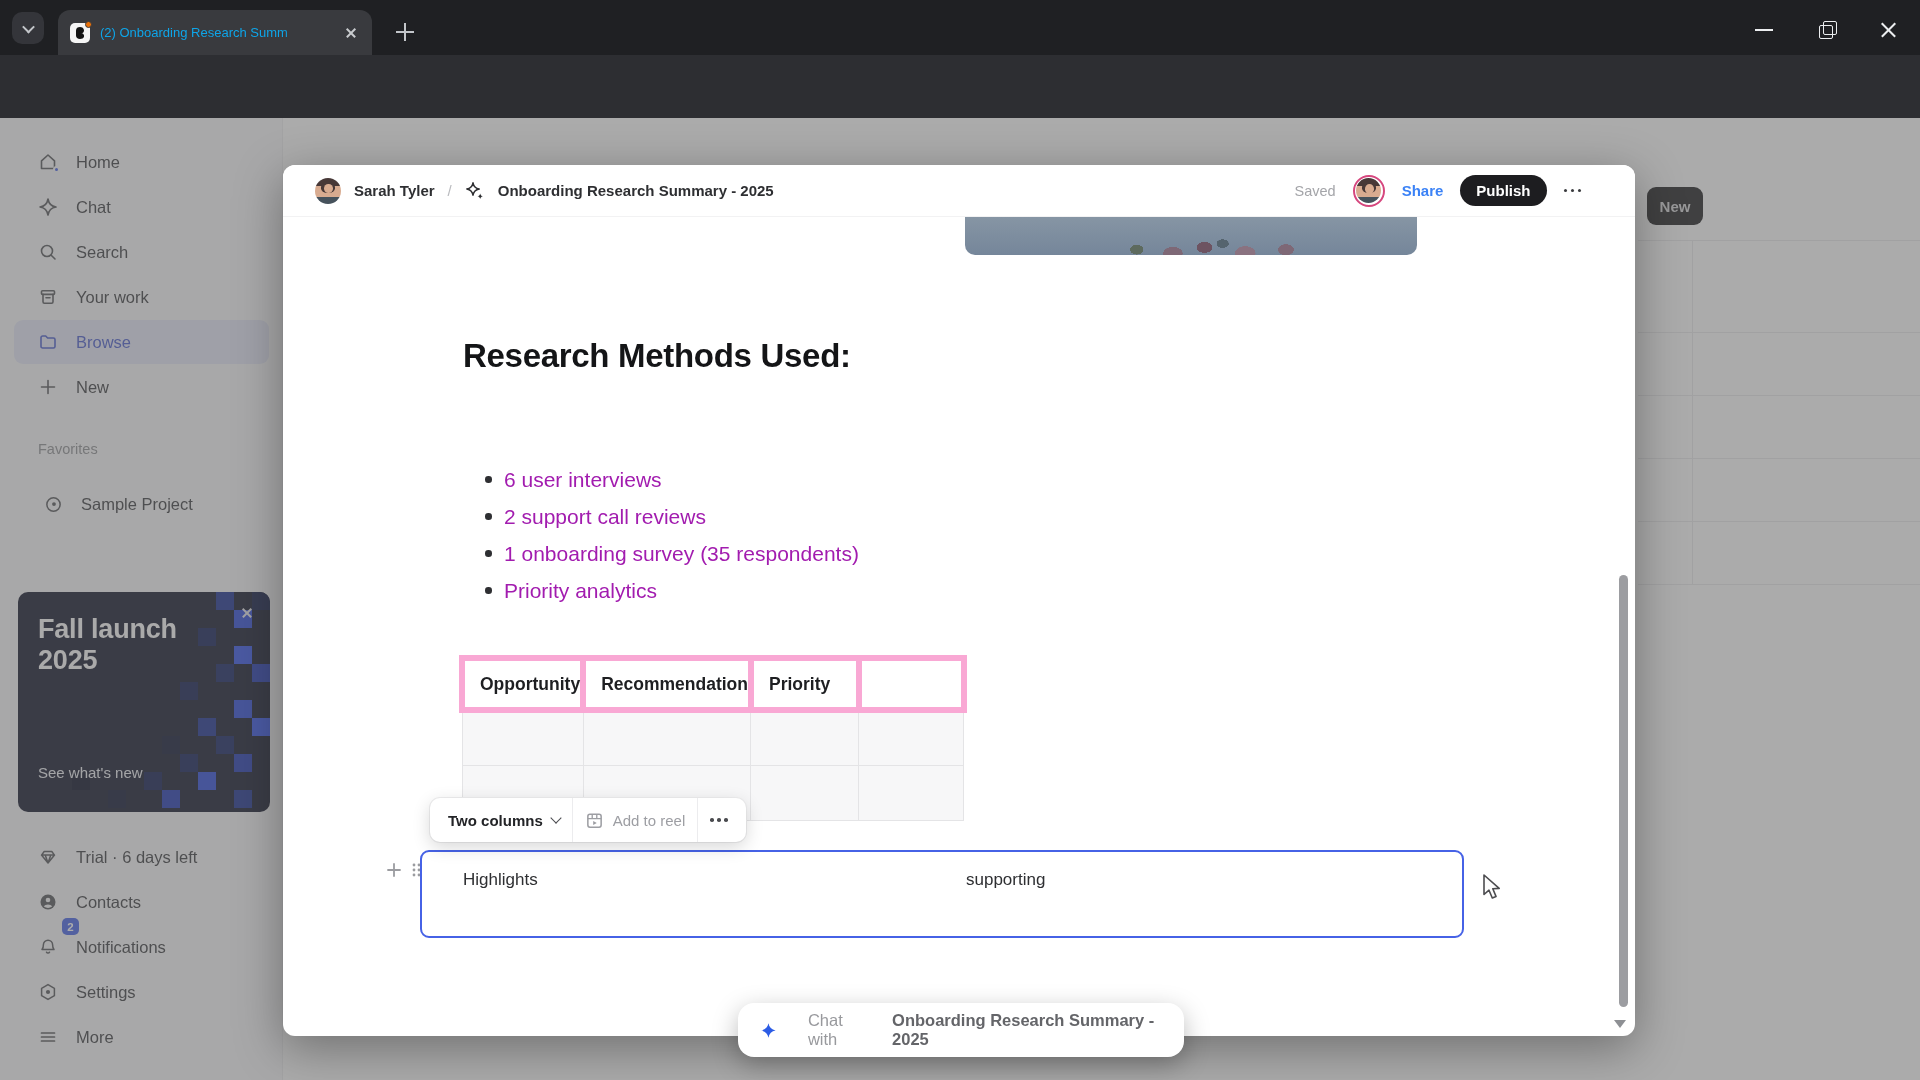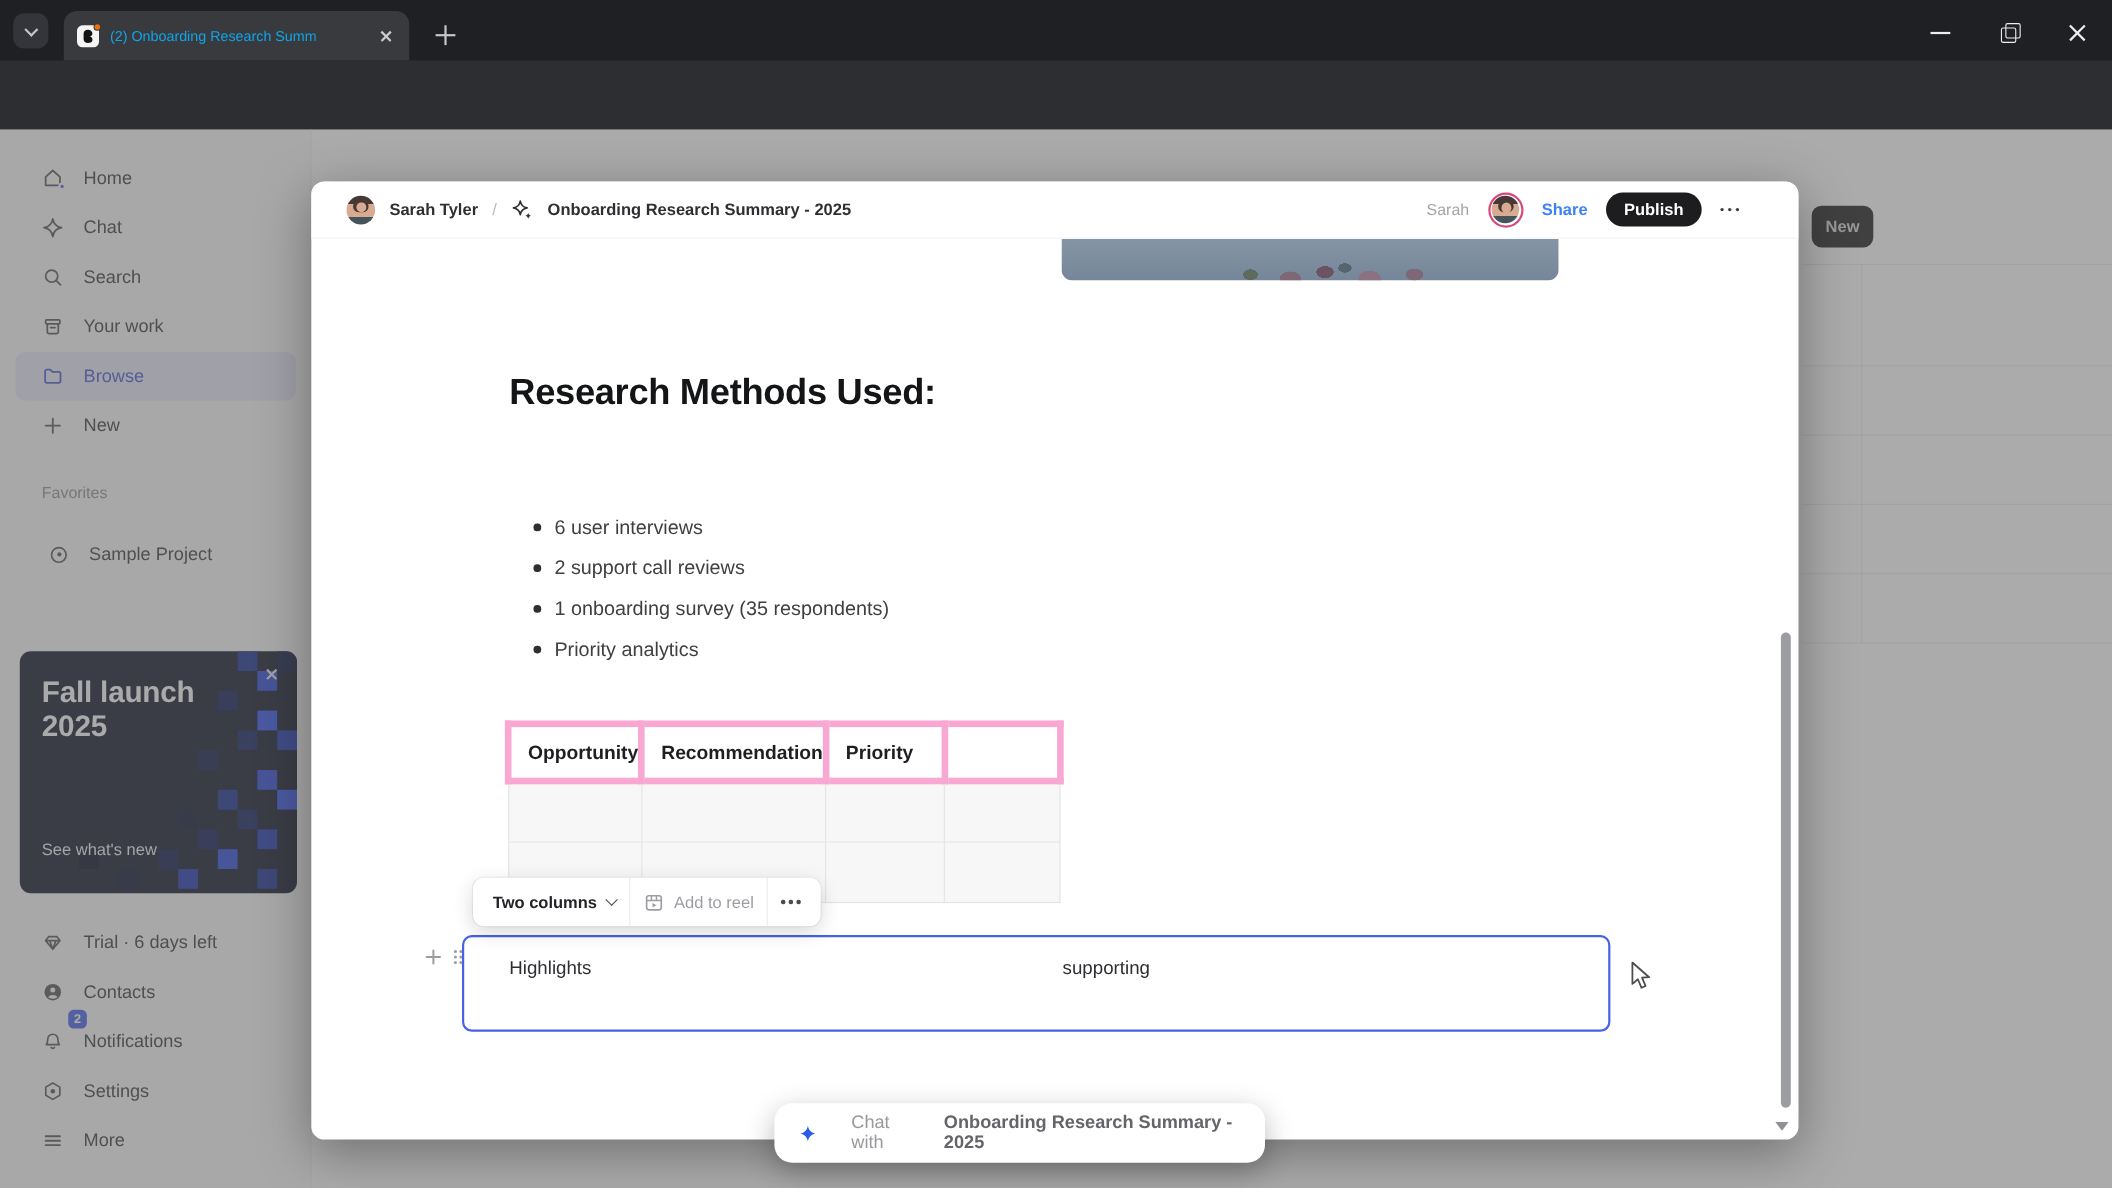--- a/index.html
+++ b/index.html
@@ -127,21 +127,21 @@
             radial-gradient(13px 9px at 53% 80%, #6d5361 0 60%, transparent 61%),
             radial-gradient(17px 12px at 62% 96%, #8a7280 0 60%, transparent 61%),
             radial-gradient(11px 8px at 38% 86%, #5d6a5e 0 60%, transparent 61%),
             radial-gradient(13px 9px at 71% 86%, #7e6876 0 60%, transparent 61%),
             radial-gradient(10px 7px at 57% 70%, #55646e 0 60%, transparent 61%),
             linear-gradient(180deg,#8695a4,#75869a); }
 
   .doc-h1 { position:absolute; left:180px; top:172px; font-size:33px; font-weight:700; color:#141517;
             letter-spacing:-.3px; }
   .bullets { position:absolute; left:200px; top:296px; list-style:none; }
-  .bullets li { position:relative; height:37px; font-size:18px; color:#404040; padding-left:21px;
+  .bullets li { position:relative; height:37px; font-size:21px; color:#a21caf; padding-left:21px;
                 display:flex; align-items:center; }
   .bullets li::before { content:""; position:absolute; left:2px; top:15px; width:6.5px; height:6.5px;
                 border-radius:50%; background:#2e2f32; }
 
   .doc-table { position:absolute; left:176px; top:490px; border-collapse:collapse; z-index:1; }
   .doc-table th { width:108px; height:52px; border:6px solid #f9a8d4; background:#fff;
                   font-size:17.5px; font-weight:700; color:#1e1f22; text-align:left; padding-left:15px; }
   .doc-table th.c2 { width:147px; } .doc-table th.c4 { width:105px; }
   .doc-table td { height:55px; border:1px solid #e4e4e6; background:#f7f7f8; }
 
@@ -165,21 +165,21 @@
 
   .sb-up { position:absolute; left:1331px; top:6px; width:0; height:0;
            border-left:6px solid transparent; border-right:6px solid transparent;
            border-bottom:8px solid #63656a; }
   .sb-down { position:absolute; left:1331px; top:855px; width:0; height:0;
            border-left:6px solid transparent; border-right:6px solid transparent;
            border-top:8px solid #8e9094; }
   .sb-thumb { position:absolute; left:1336px; top:410px; width:9px; height:432px; border-radius:5px;
            background:#9c9da1; }
 
-  .chat-pill { position:absolute; left:704px; top:1003px; width:446px; height:54px; border-radius:16px;
+  .chat-pill { position:absolute; left:738px; top:1003px; width:446px; height:54px; border-radius:16px;
                background:#fff; box-shadow:0 8px 26px rgba(0,0,0,.28); display:flex; align-items:center;
                padding:0 22px; gap:31px; z-index:30; }
   .chat-prefix { font-size:16.5px; color:#98999d; }
   .chat-title { font-size:16.5px; font-weight:700; color:#646569; margin-left:-8px; }
 
   .cursor { position:absolute; left:1482px; top:874px; z-index:50; }
 </style>
 </head>
 <body>
 
@@ -365,21 +365,21 @@
     <div class="doc-header">
       <div class="avatar"></div>
       <span class="hdr-name">Sarah Tyler</span>
       <span class="hdr-slash">/</span>
       <svg width="20" height="20" viewBox="0 0 20 20">
         <path d="M8 1.8 C8.6 5.2 10.8 7.4 14.2 8 C10.8 8.6 8.6 10.8 8 14.2 C7.4 10.8 5.2 8.6 1.8 8 C5.2 7.4 7.4 5.2 8 1.8 Z" stroke="#2e2f32" stroke-width="1.5" fill="none" stroke-linejoin="round"></path>
         <path d="M15.2 12.4 C15.5 14 16.4 14.9 18 15.2 C16.4 15.5 15.5 16.4 15.2 18 C14.9 16.4 14 15.5 12.4 15.2 C14 14.9 14.9 14 15.2 12.4 Z" fill="#2e2f32"></path>
       </svg>
       <span class="hdr-title">Onboarding Research Summary - 2025</span>
       <div class="hdr-right">
-        <span class="hdr-saved">Sarah</span>
+        <span class="hdr-saved">Saved</span>
         <div class="avatar-ring">
             <div class="avatar"></div>
           </div>
         <span class="btn-share">Share</span>
         <div class="btn-publish">Publish</div>
         <div class="dots3">
             <i></i>
             <i></i>
             <i></i>
           </div>

